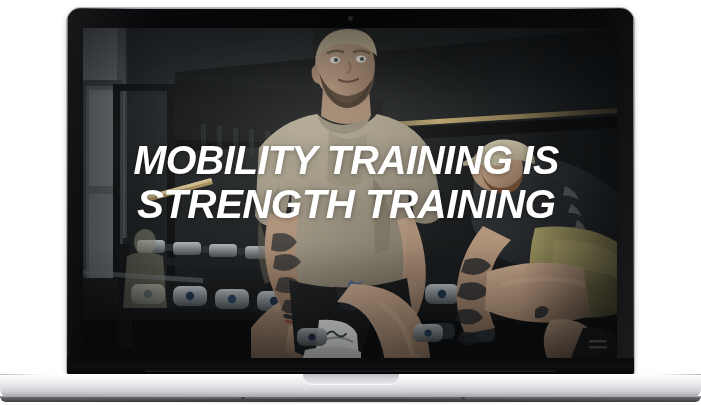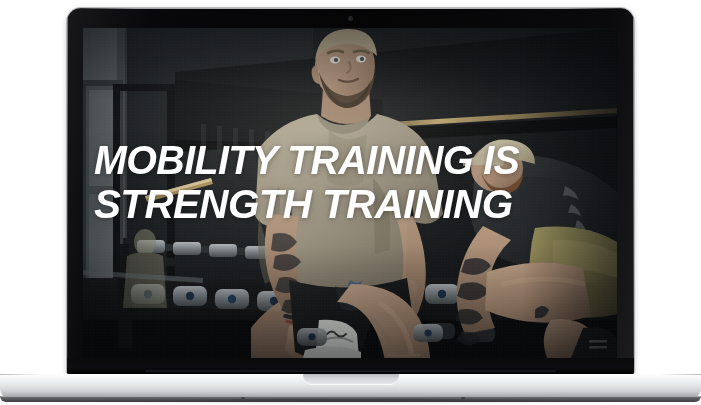--- a/index.html
+++ b/index.html
@@ -203,21 +203,21 @@
   }
 
   
   #headline-overlay {
     position: absolute;
     left: 0;
     top: 110px;
     width: 534px;
     padding: 0 11px;
     box-sizing: border-box;
-    text-align: left;
+    text-align: center;
     pointer-events: none;
   }
   .headline-line {
     display: block;
     color: #ffffff;
     font-family: "Liberation Sans", sans-serif;
     font-weight: 700;
     font-style: italic;
     font-size: 40px;
     line-height: 44px;

